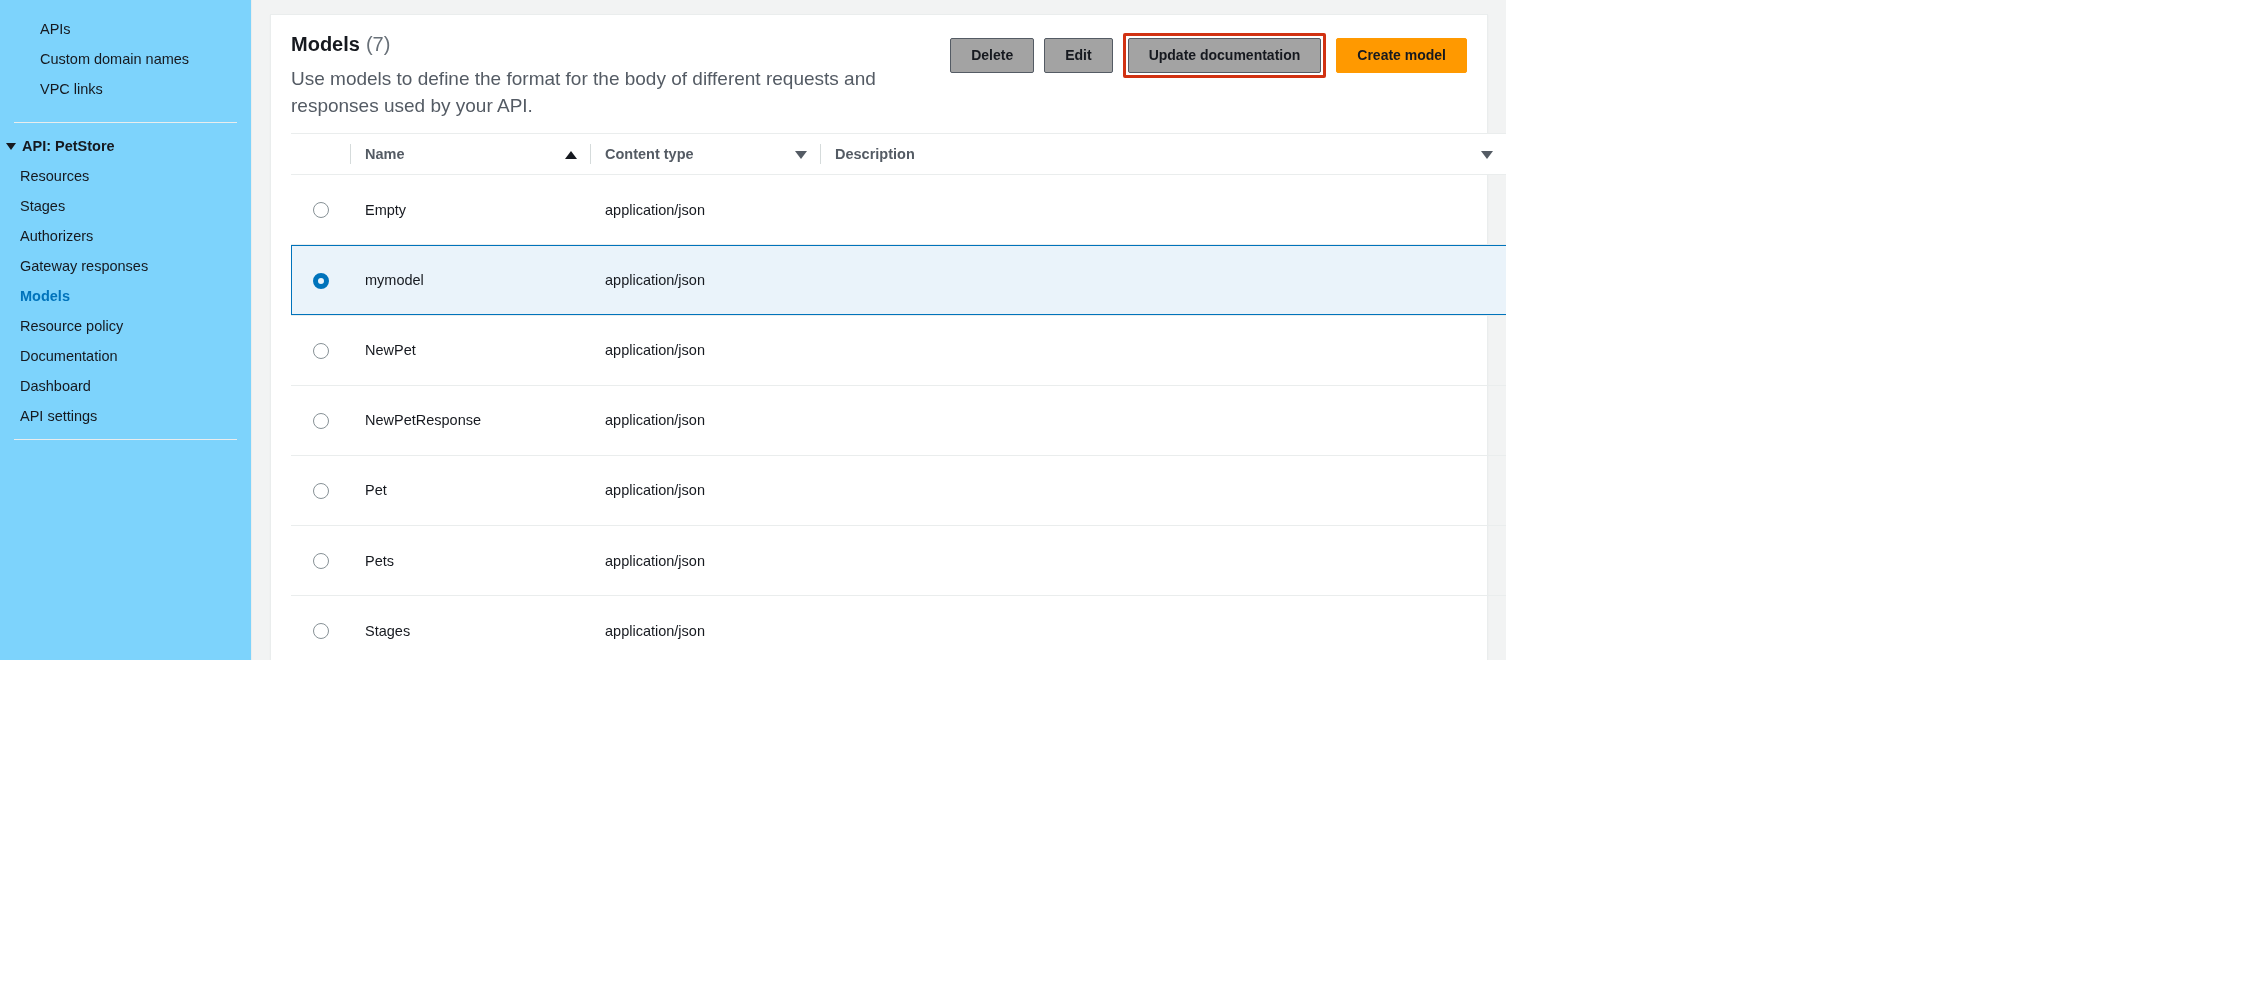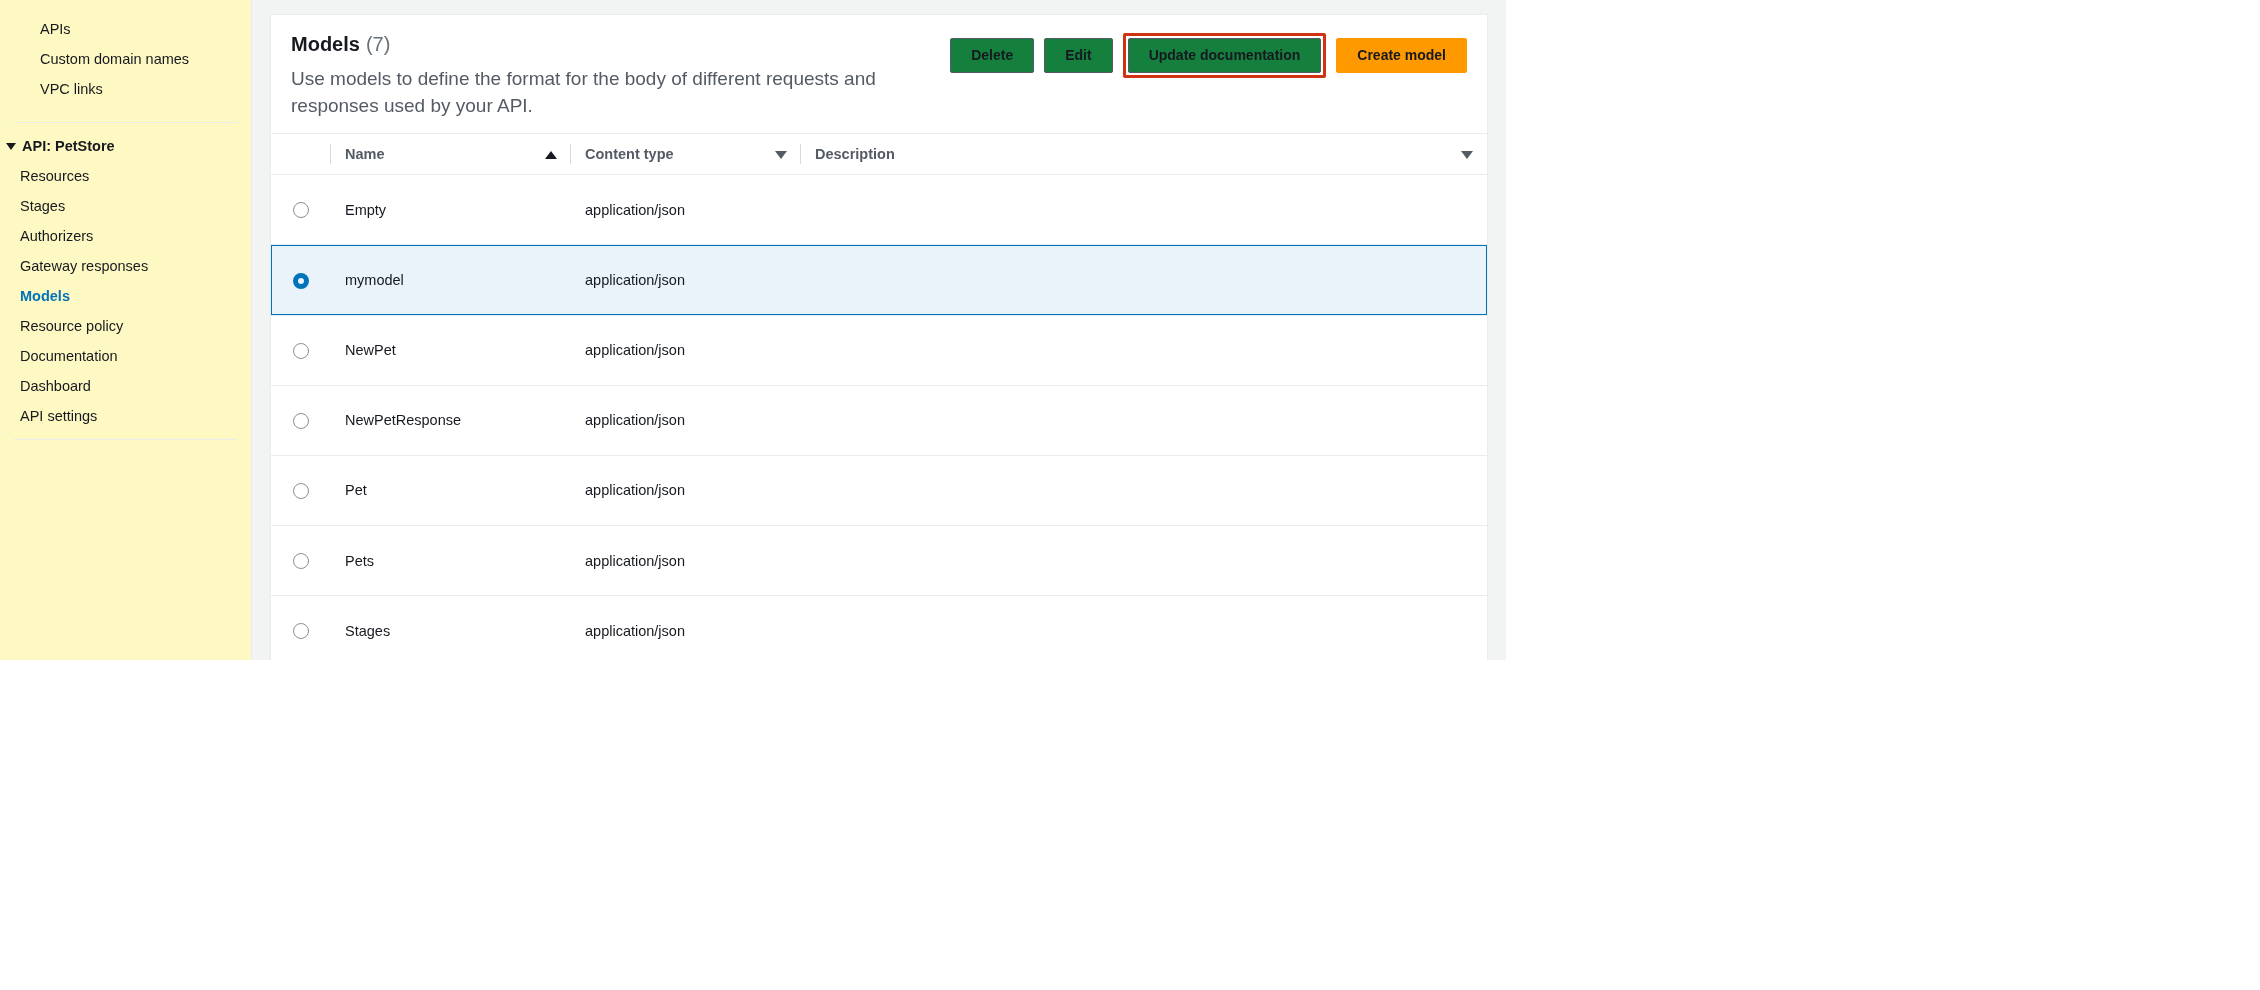--- a/index.html
+++ b/index.html
@@ -8,21 +8,21 @@
     background: #ffffff;
     color: #16191f;
     font-size: 14px;
     width: 1506px;
     height: 660px;
     overflow: hidden;
   }
   .layout { display: flex; height: 100%; }
   .sidebar {
     width: 252px;
-    background: #fef9c3;
+    background: #7dd3fc;
     border-right: 1px solid #eaeded;
     padding: 0 0 20px 0;
     flex-shrink: 0;
   }
   .sidebar-section {
     padding: 14px 20px 10px 20px;
   }
   .sidebar-divider {
     border: none;
     border-top: 1px solid #eaeded;
@@ -80,21 +80,21 @@
   }
   .panel-title .count { color: #687078; font-weight: 400; font-size: 20px; }
   .panel-desc {
     color: #545b64;
     font-size: 19px;
     margin-top: 10px;
     line-height: 1.4;
   }
   .button-row { display: flex; gap: 10px; align-items: center; }
   .btn {
-    background: #15803d;
+    background: #a3a3a3;
     border: 1px solid #545b64;
     color: #16191f;
     font-weight: 700;
     font-size: 14px;
     padding: 8px 20px;
     cursor: pointer;
     border-radius: 2px;
     line-height: 1.2;
   }
   .btn-primary {
@@ -104,20 +104,21 @@
   }
   .highlight-box {
     border: 3px solid #d13212;
     padding: 2px;
     border-radius: 2px;
   }
   table.data {
     width: 100%;
     border-collapse: collapse;
     font-size: 14.5px;
+    margin-left: 20px;
   }
   table.data thead th {
     text-align: left;
     font-weight: 700;
     color: #545b64;
     padding: 12px 14px;
     border-top: 1px solid #eaeded;
     border-bottom: 1px solid #eaeded;
     background: #fff;
     position: relative;

